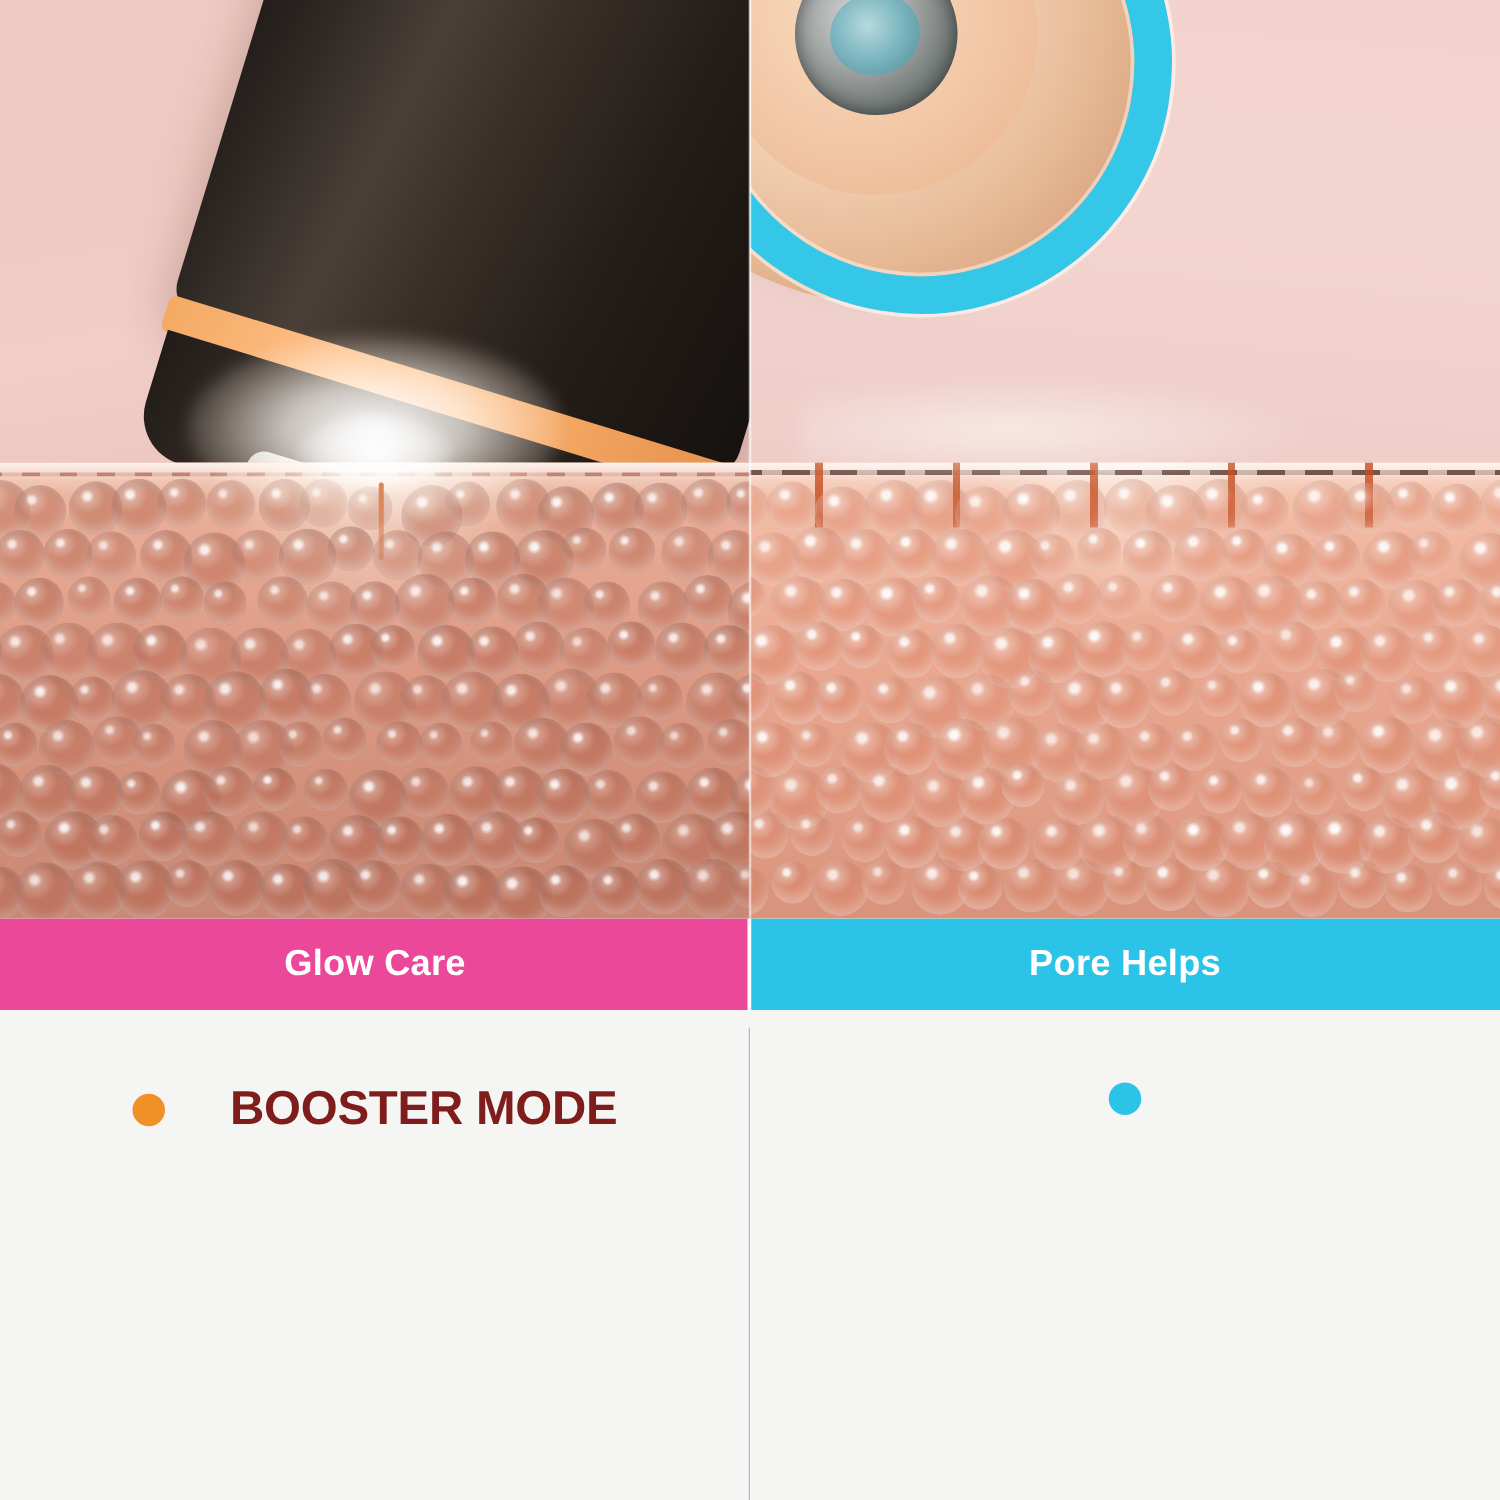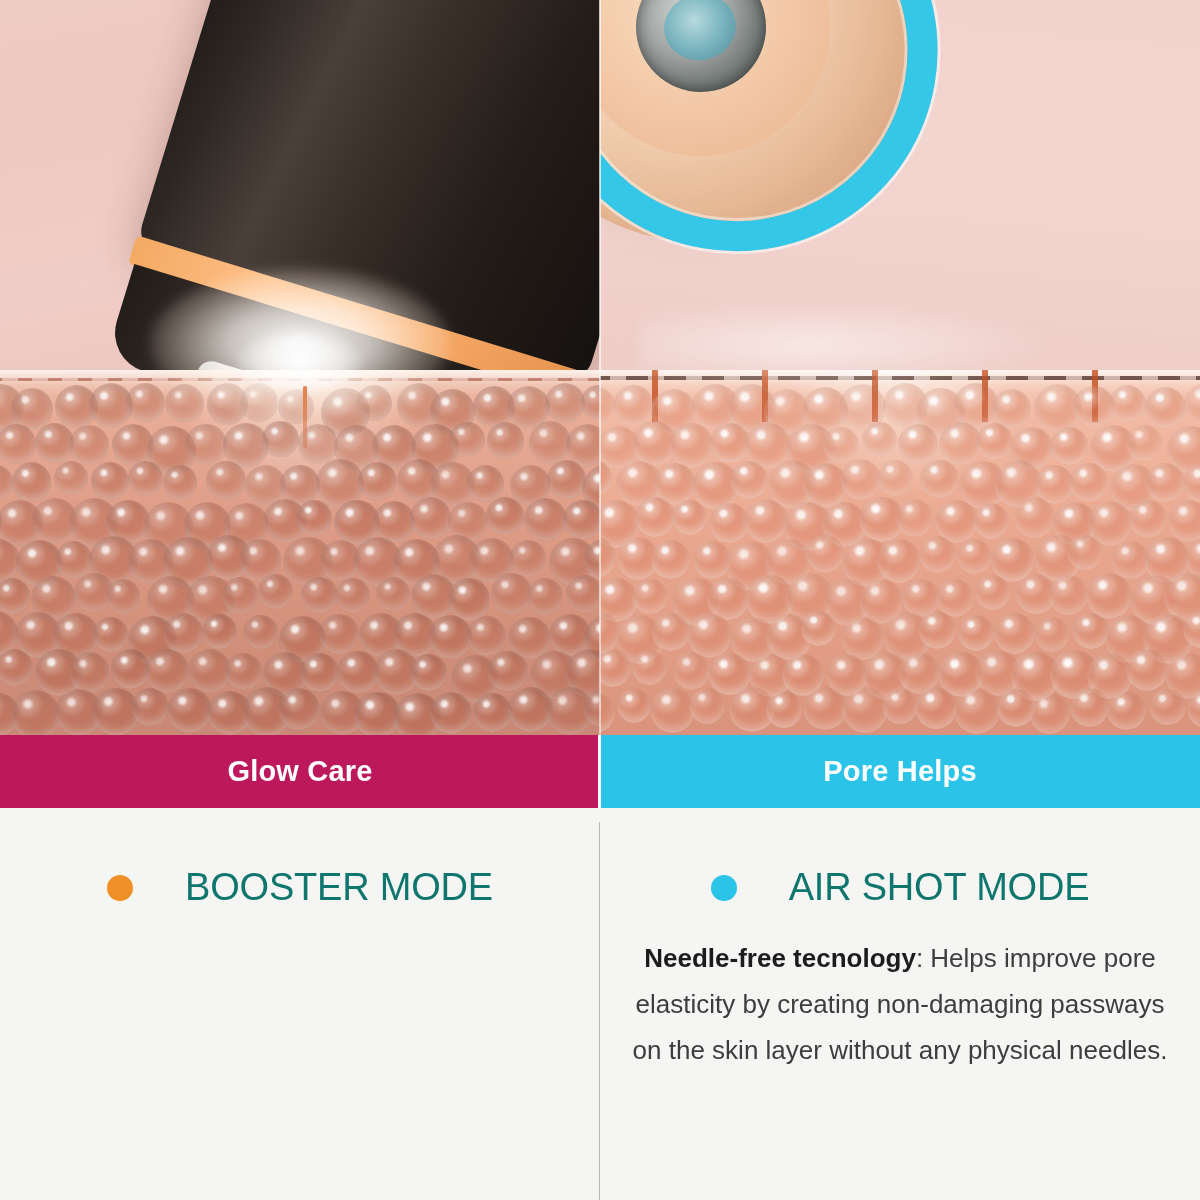--- a/index.html
+++ b/index.html
@@ -109,35 +109,35 @@
   .dev-r .shadow{position:absolute;left:-14px;top:12px;width:108%;height:100%;border-radius:50%;
     background:radial-gradient(circle at 46% 52%,rgba(120,70,50,.22) 0%,rgba(120,70,50,0) 66%);filter:blur(10px);}
   .mist{position:absolute;left:40px;top:300px;width:420px;height:90px;
     background:radial-gradient(ellipse at 40% 50%,rgba(255,255,255,.55),rgba(255,255,255,0) 70%);
     filter:blur(7px);z-index:20;}
 
   
   .banners{position:absolute;left:0;top:735px;width:1200px;height:73px;display:flex;z-index:50;}
   .banner{flex:1 1 600px;display:flex;align-items:center;justify-content:center;
     font-size:29px;font-weight:700;color:#ffffff;letter-spacing:.2px;}
-  .banner.glow-b{background:#be185d;}
+  .banner.glow-b{background:#ec4899;}
   .banner.pore-b{background:#2bc4e8;}
   .banner-sep{position:absolute;left:598px;top:0;width:3px;height:100%;background:#ffffff;}
 
   
   .copy{position:absolute;left:0;top:808px;width:1200px;height:392px;
     background:#f5f5f4;display:flex;}
   .col{flex:1 1 600px;position:relative;padding:0 24px;box-sizing:border-box;}
   .col-divider{position:absolute;left:599px;top:14px;width:1px;height:378px;background:#b9b9b9;}
 
   .mode-row{display:flex;align-items:center;justify-content:center;gap:16px;margin-top:58px;}
   .dot{width:26px;height:26px;border-radius:50%;flex:0 0 auto;}
   .dot.orange{background:#ef9127;}
   .dot.cyan{background:#2bc4e8;}
-  .mode-title{font-size:38px;font-weight:400;color:#0f766e;letter-spacing:-.2px;white-space:nowrap;margin-left:36px;}
+  .mode-title{font-size:38px;font-weight:700;color:#7f1d1d;letter-spacing:-.2px;white-space:nowrap;margin-left:36px;}
 
   .desc{margin-top:26px;text-align:center;font-size:26.5px;line-height:46px;color:#3d3d3d;}
   .desc b{font-weight:700;color:#1c1c1c;}
   .col.right .desc{font-size:26px;}
 </style>
 </head>
 <body>
 
 <div class="page">
 
@@ -510,23 +510,19 @@
     <div class="col left">
       <div class="mode-row">
         <span class="dot orange"></span>
         <span class="mode-title">BOOSTER MODE</span>
       </div>
     </div>
 
     <div class="col right">
       <div class="mode-row">
         <span class="dot cyan"></span>
-        <span class="mode-title">AIR SHOT MODE</span>
       </div>
-      <p class="desc">
-        <b>Needle-free tecnology</b><span>: </span><span>Helps improve pore elasticity by creating non-damaging passways on the skin layer without any physical needles.</span>
-      </p>
     </div>
 
     <div class="col-divider"></div>
   </div>
 
 </div>
 
 </body></html>

